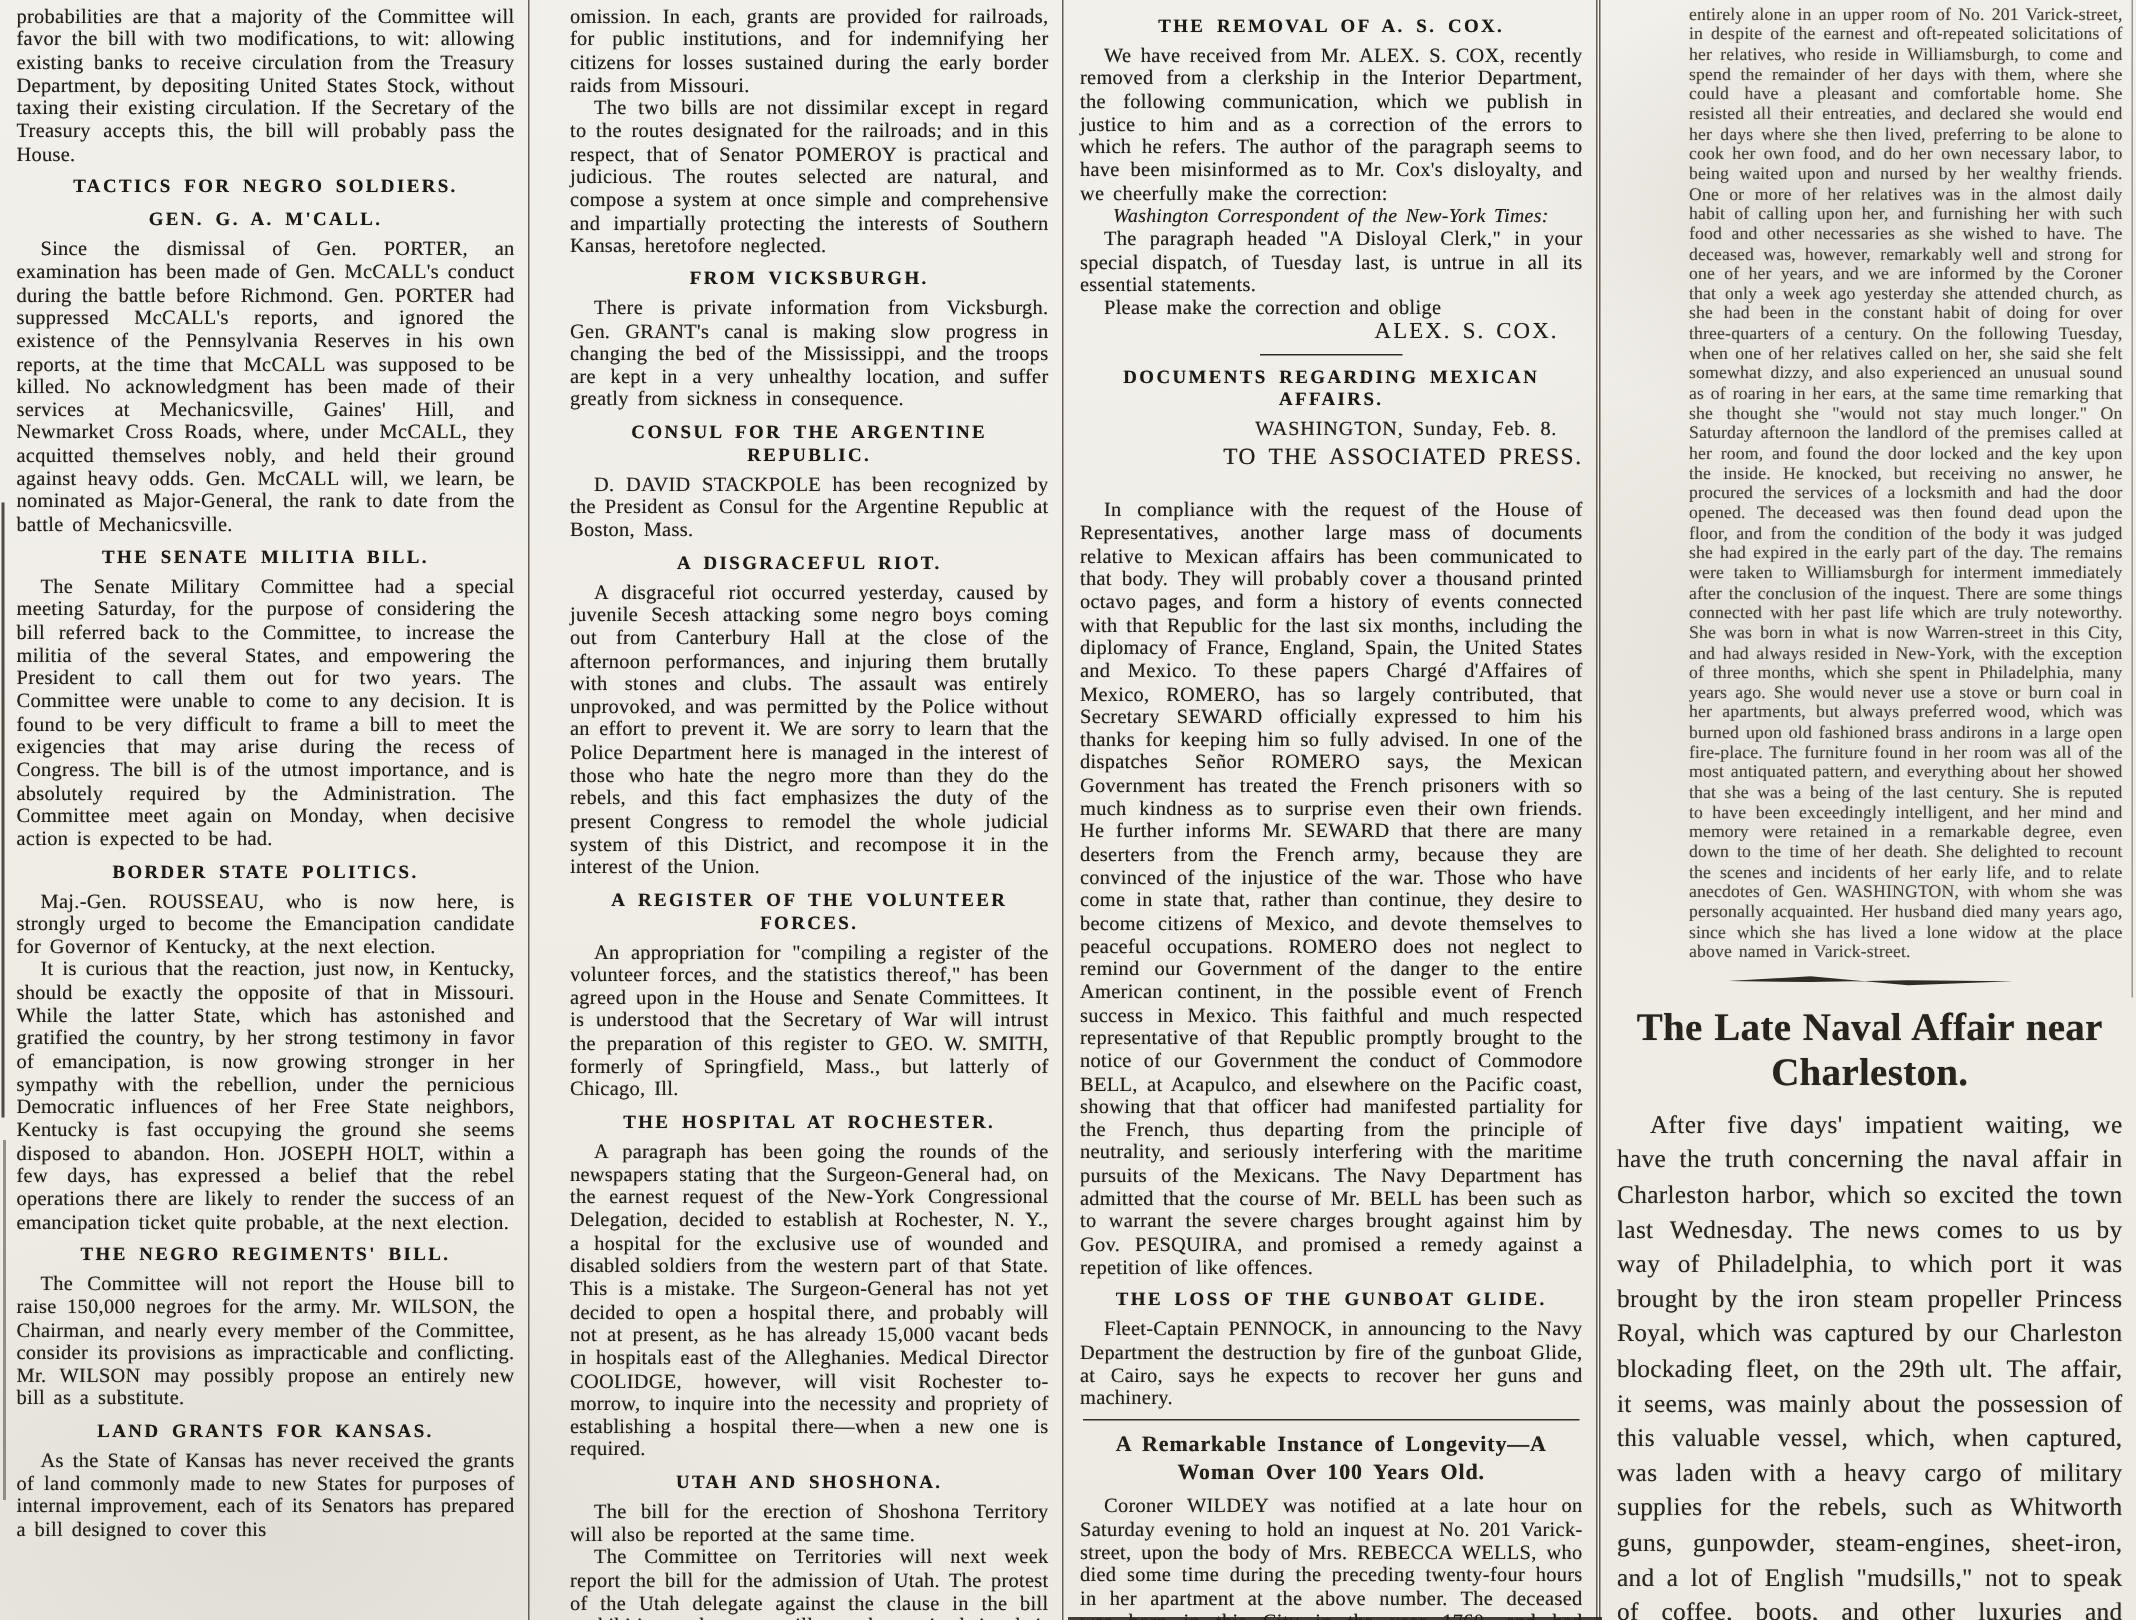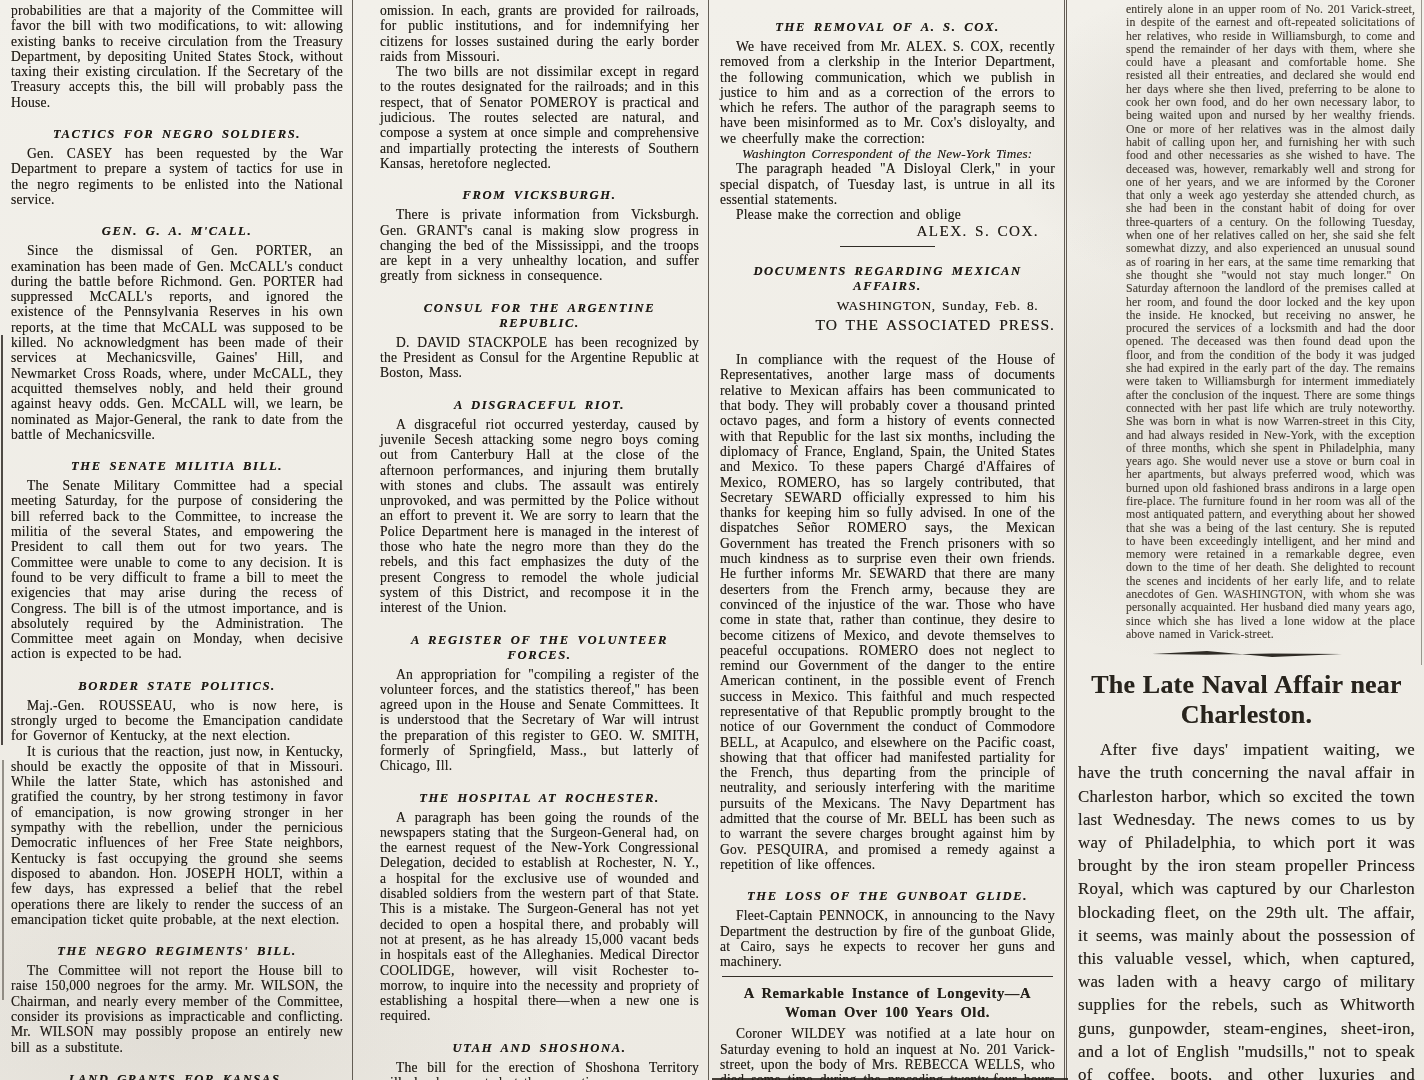--- a/index.html
+++ b/index.html
@@ -19,24 +19,23 @@
   .c3 { width:356px; border-left:1px solid rgba(62,55,46,0.78); }
   .c4 { width:360px; border-left:3px double rgba(62,55,46,0.8); }
   p {
     margin:0; text-align:justify; text-indent:16px;
     font-size:13.6px; line-height:15.3px;
     letter-spacing:0.2px; word-spacing:2.2px;
     text-shadow:0 0 0.5px rgba(34,28,20,0.55);
   }
   p.cont { text-indent:0; }
   h3.sec {
-    margin:17px 0 4px; text-align:center; font-size:12.6px; font-weight:bold;
+    margin:7px 0 4px; text-align:center; font-size:12.6px; font-weight:bold;
     letter-spacing:1.6px; word-spacing:3px; color:#1d1a15;
     text-shadow:0 0 0.5px rgba(34,28,20,0.6);
-    font-style:italic;
   }
   .attribution { font-style:italic; text-indent:4px; font-size:13.2px;margin-left:18px; }
   .signature { text-align:right; text-indent:0; padding-right:16px; font-size:15.2px; letter-spacing:1.4px; }
   .dateline { text-align:center; text-indent:0; padding-left:100px; font-size:13.4px; letter-spacing:0.6px; }
   .subhead {
     margin:3px 0 18px; text-align:right; font-size:15.6px; font-weight:normal;
     letter-spacing:1px; word-spacing:3px; text-shadow:0 0 0.5px rgba(34,28,20,0.6);
   }
   .feature-title {
     margin:7px 10px 5px; text-align:center; font-weight:bold; font-size:14.6px;
@@ -61,21 +60,20 @@
   .edge-bottom { position:absolute; left:712px; bottom:0; width:356px; height:2px; background:rgba(35,30,24,0.85); }
 </style>
 </head>
 <body>
 
 <div class="page">
 
   <section class="col c1">
     <p class="cont">probabilities are that a majority of the Committee will favor the bill with two modifications, to wit: allowing existing banks to receive circulation from the Treasury Department, by depositing United States Stock, without taxing their existing circulation. If the Secretary of the Treasury accepts this, the bill will probably pass the House.</p>
     <h3 class="sec">TACTICS FOR NEGRO SOLDIERS.</h3>
-    <p>Gen. CASEY has been requested by the War Department to prepare a system of tactics for use in the negro regiments to be enlisted into the National service.</p>
     <h3 class="sec">GEN. G. A. M'CALL.</h3>
     <p>Since the dismissal of Gen. PORTER, an examination has been made of Gen. McCALL's conduct during the battle before Richmond. Gen. PORTER had suppressed McCALL's reports, and ignored the existence of the Pennsylvania Reserves in his own reports, at the time that McCALL was supposed to be killed. No acknowledgment has been made of their services at Mechanicsville, Gaines' Hill, and Newmarket Cross Roads, where, under McCALL, they acquitted themselves nobly, and held their ground against heavy odds. Gen. McCALL will, we learn, be nominated as Major-General, the rank to date from the battle of Mechanicsville.</p>
     <h3 class="sec">THE SENATE MILITIA BILL.</h3>
     <p>The Senate Military Committee had a special meeting Saturday, for the purpose of considering the bill referred back to the Committee, to increase the militia of the several States, and empowering the President to call them out for two years. The Committee were unable to come to any decision. It is found to be very difficult to frame a bill to meet the exigencies that may arise during the recess of Congress. The bill is of the utmost importance, and is absolutely required by the Administration. The Committee meet again on Monday, when decisive action is expected to be had.</p>
     <h3 class="sec">BORDER STATE POLITICS.</h3>
     <p>Maj.-Gen. ROUSSEAU, who is now here, is strongly urged to become the Emancipation candidate for Governor of Kentucky, at the next election.</p>
     <p>It is curious that the reaction, just now, in Kentucky, should be exactly the opposite of that in Missouri. While the latter State, which has astonished and gratified the country, by her strong testimony in favor of emancipation, is now growing stronger in her sympathy with the rebellion, under the pernicious Democratic influences of her Free State neighbors, Kentucky is fast occupying the ground she seems disposed to abandon. Hon. JOSEPH HOLT, within a few days, has expressed a belief that the rebel operations there are likely to render the success of an emancipation ticket quite probable, at the next election.</p>
     <h3 class="sec">THE NEGRO REGIMENTS' BILL.</h3>
     <p>The Committee will not report the House bill to raise 150,000 negroes for the army. Mr. WILSON, the Chairman, and nearly every member of the Committee, consider its provisions as impracticable and conflicting. Mr. WILSON may possibly propose an entirely new bill as a substitute.</p>
     <h3 class="sec">LAND GRANTS FOR KANSAS.</h3>

